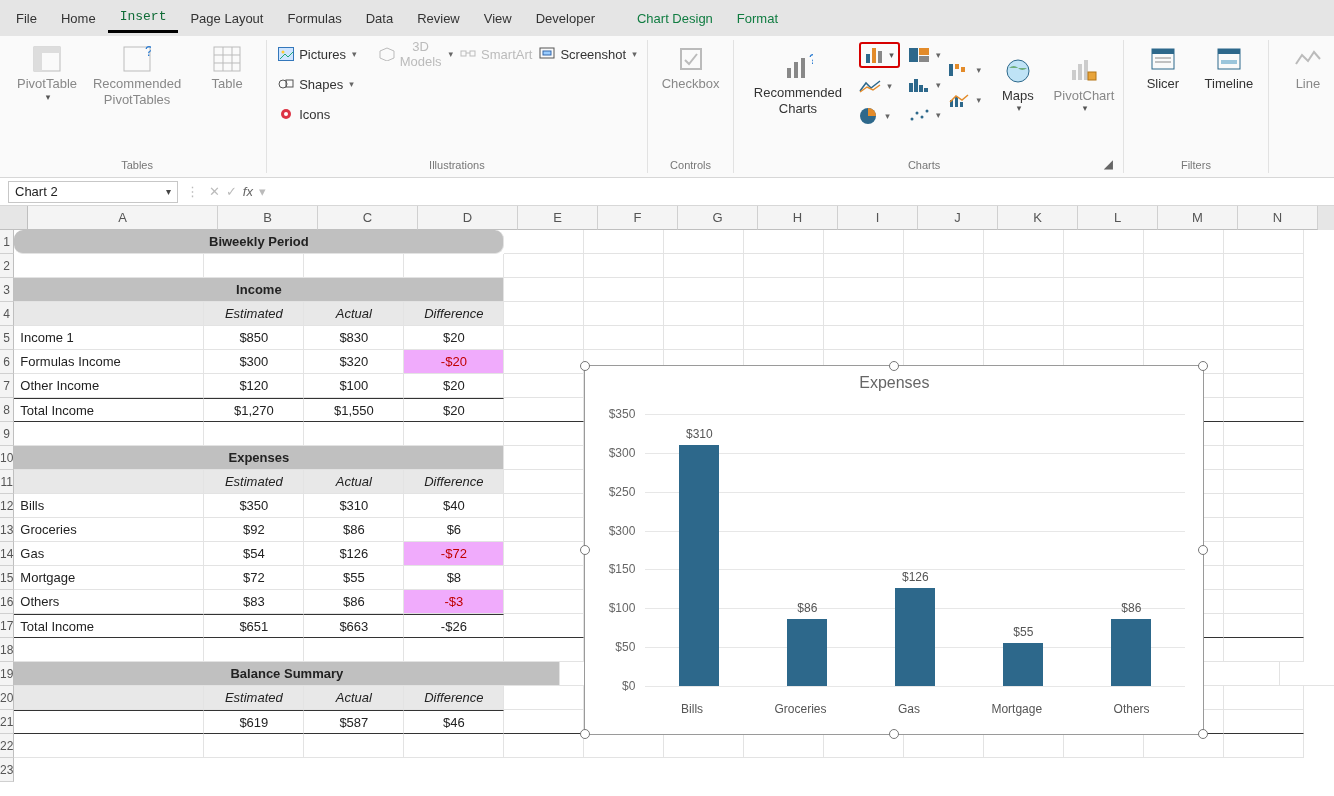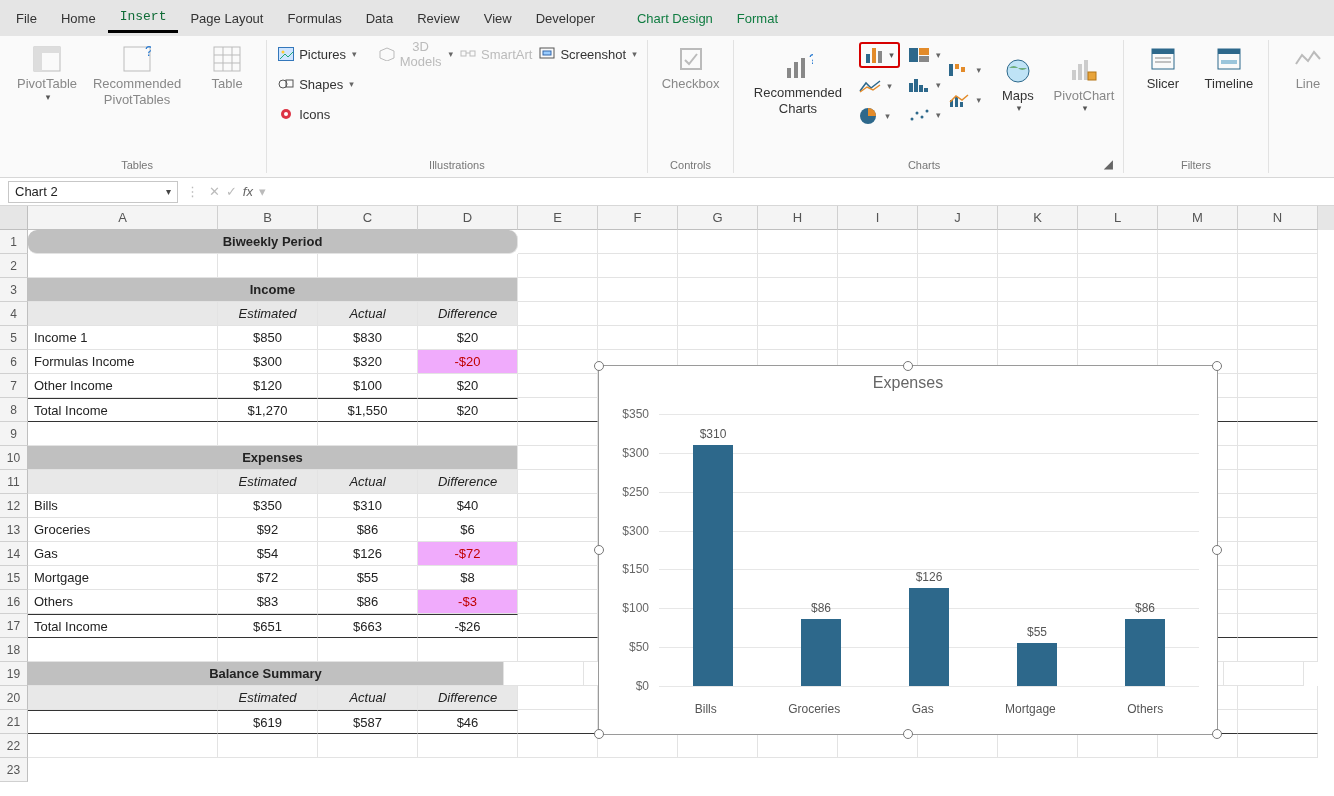--- a/index.html
+++ b/index.html
@@ -720,21 +720,21 @@
           <div class="cell cG"></div>
           <div class="cell cH"></div>
           <div class="cell cI"></div>
           <div class="cell cJ"></div>
           <div class="cell cK"></div>
           <div class="cell cL"></div>
           <div class="cell cM"></div>
           <div class="cell cN"></div>
         </div>
         <div class="cell-row">
-          <div class="cell merged-hdr" style="width: 476px;">Balance Summary</div>
+          <div class="cell merged-hdr" style="width: 546px;">Balance Summary</div>
           <div class="cell cE"></div>
           <div class="cell cF"></div>
           <div class="cell cG"></div>
           <div class="cell cH"></div>
           <div class="cell cI"></div>
           <div class="cell cJ"></div>
           <div class="cell cK"></div>
           <div class="cell cL"></div>
           <div class="cell cM"></div>
           <div class="cell cN"></div>

